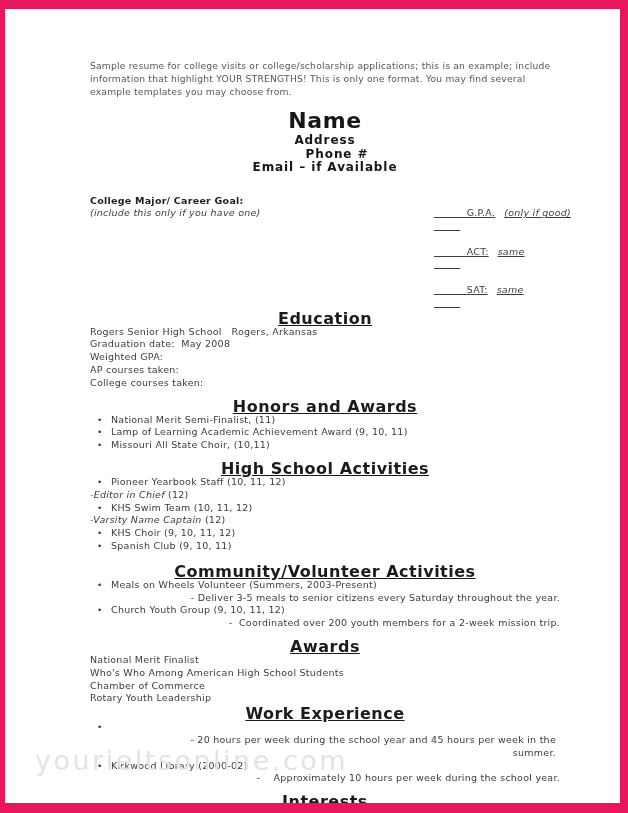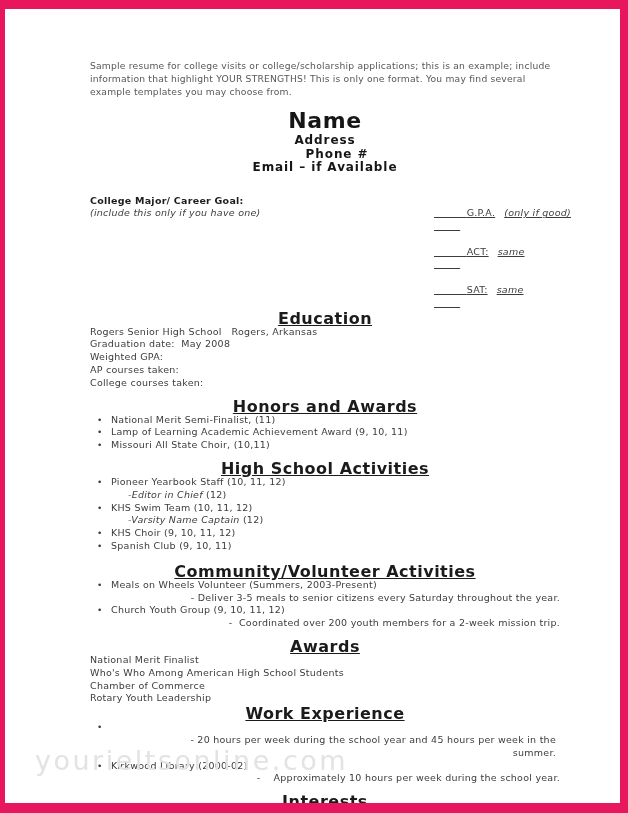--- a/index.html
+++ b/index.html
@@ -61,21 +61,21 @@
   }
   h3.sec.tight { margin-top: 2px; }
   h3.sec.roomy { margin-top: 12px; }
 
   .doc-line { white-space: pre-wrap; }
 
   .bullet { display: flex; padding-left: 7px; }
   .bullet .dot { width: 14px; flex: none; font-size: 9px; }
   .bullet .btext { white-space: pre-wrap; }
 
-  .sub { margin-left: 38px; white-space: pre-wrap; }
+  .sub { white-space: pre-wrap; }
   .detail { margin-left: 72px; white-space: pre; text-align: right; }
   .detail.wrap { white-space: pre-wrap; margin-left: 82px; text-indent: -10px; width: 384px; }
 
   .watermark {
     position: absolute;
     left: 30px;
     bottom: 27px;
     font-size: 27px;
     color: #e4e2e4;
     letter-spacing: 2.5px;

